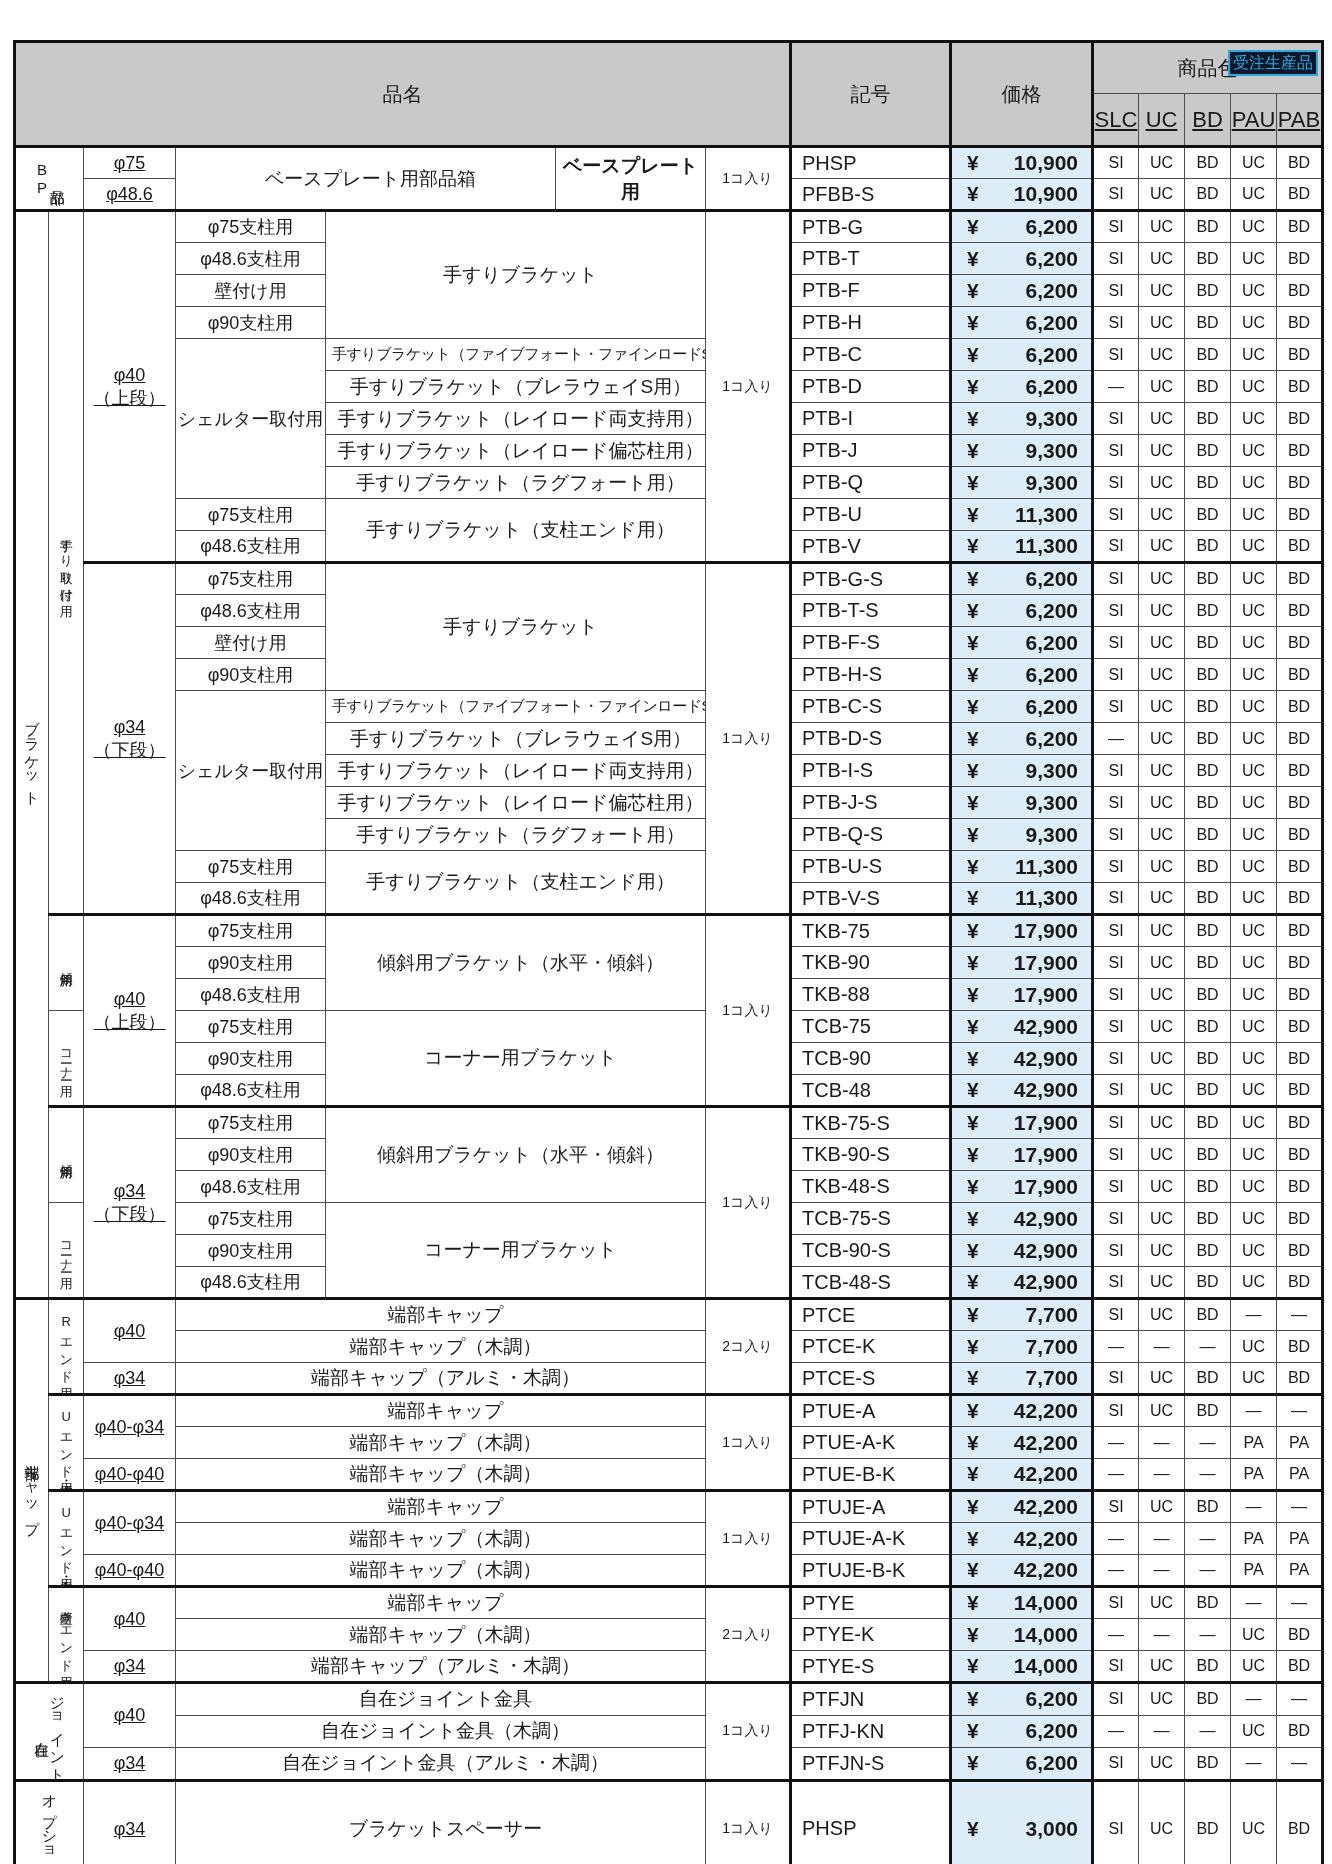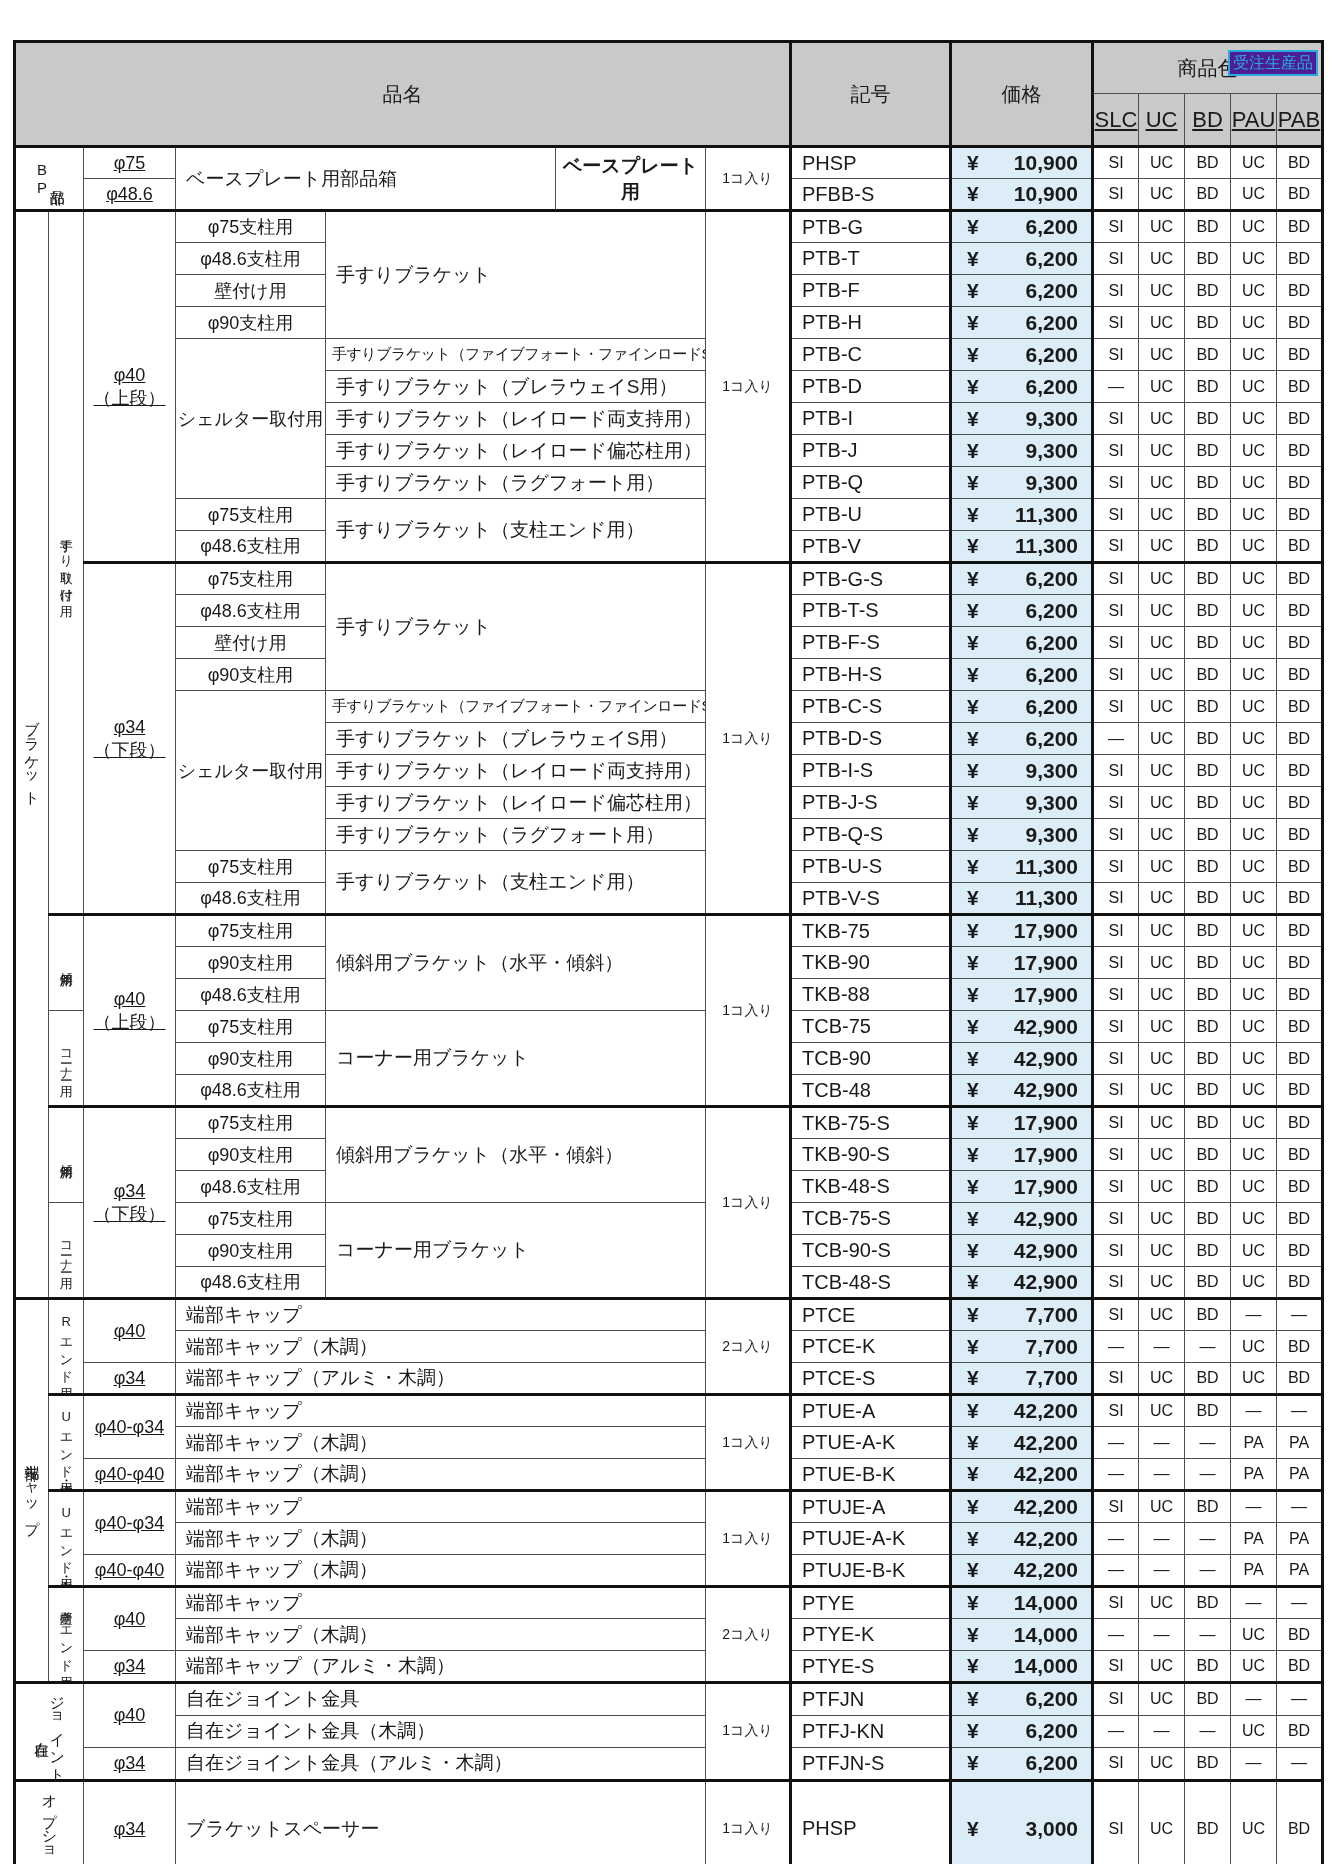--- a/index.html
+++ b/index.html
@@ -1,38 +1,38 @@
 <!DOCTYPE html>
 <html><head>
 <meta charset="utf-8">
 <style>
   html,body{margin:0;padding:0;background:#fff;color:#1a1a1a;
     font-family:"Liberation Sans","DejaVu Sans",sans-serif;}
   .page{position:relative;width:1332px;height:1864px;background:#fff;}
   .badge{position:absolute;top:10px;right:14px;color:#29abe2;border:2px solid #29abe2;
-    font-size:16px;padding:0 3px;line-height:22px;background:#4c1d95;}
+    font-size:16px;padding:0 3px;line-height:22px;background:#0f172a;}
   table{border-collapse:collapse;table-layout:fixed;width:1308px;
     margin:40px 0 0 13px;border:3px solid #111;}
   th,td{border:1px solid #4d4d4d;padding:0;overflow:hidden;text-align:center;vertical-align:middle;}
   thead th{background:#c9c9ca;font-weight:normal;font-size:20px;}
   thead tr:nth-child(1){height:52px;}
   thead tr:nth-child(2){height:53px;}
   thead tr:nth-child(2) th{font-size:22px;text-decoration:underline;}
   tbody tr{height:32px;}
   tbody tr.tall{height:68px;}
   tbody tr.sep>td{border-top:3px solid #111;}
   tbody tr:first-child>td{border-top:3px solid #111;}
   .bl{border-left:3px solid #111 !important;}
   td.v{writing-mode:vertical-lr;text-orientation:upright;white-space:pre-line;
     letter-spacing:1px;line-height:1.05;padding:2px 0;}
   td.group{font-size:15px;}
   td.sub{font-size:13px;}
   td.size{font-size:18px;white-space:pre-line;line-height:1.25;text-decoration:underline;}
   td.subtype{font-size:18px;text-align:center;}
-  td.name{font-size:19px;text-align:left;padding-left:10px;white-space:nowrap;}
+  td.name{font-size:19px;text-align:center;padding-left:10px;white-space:nowrap;}
   td.name.tight{font-size:15px;letter-spacing:-0.5px;padding-left:6px;}
   td.note{font-size:19px;font-weight:bold;}
   td.pack{font-size:14px;}
   td.code{font-size:20px;text-align:left;padding-left:10px;}
   td.price{background:#dcedf7;font-weight:bold;font-size:21px;}
   td.price .pw{display:flex;justify-content:space-between;align-items:center;padding:0 13px 0 15px;}
   td.color{font-size:16px;}
 </style>
 </head>
 <body>

